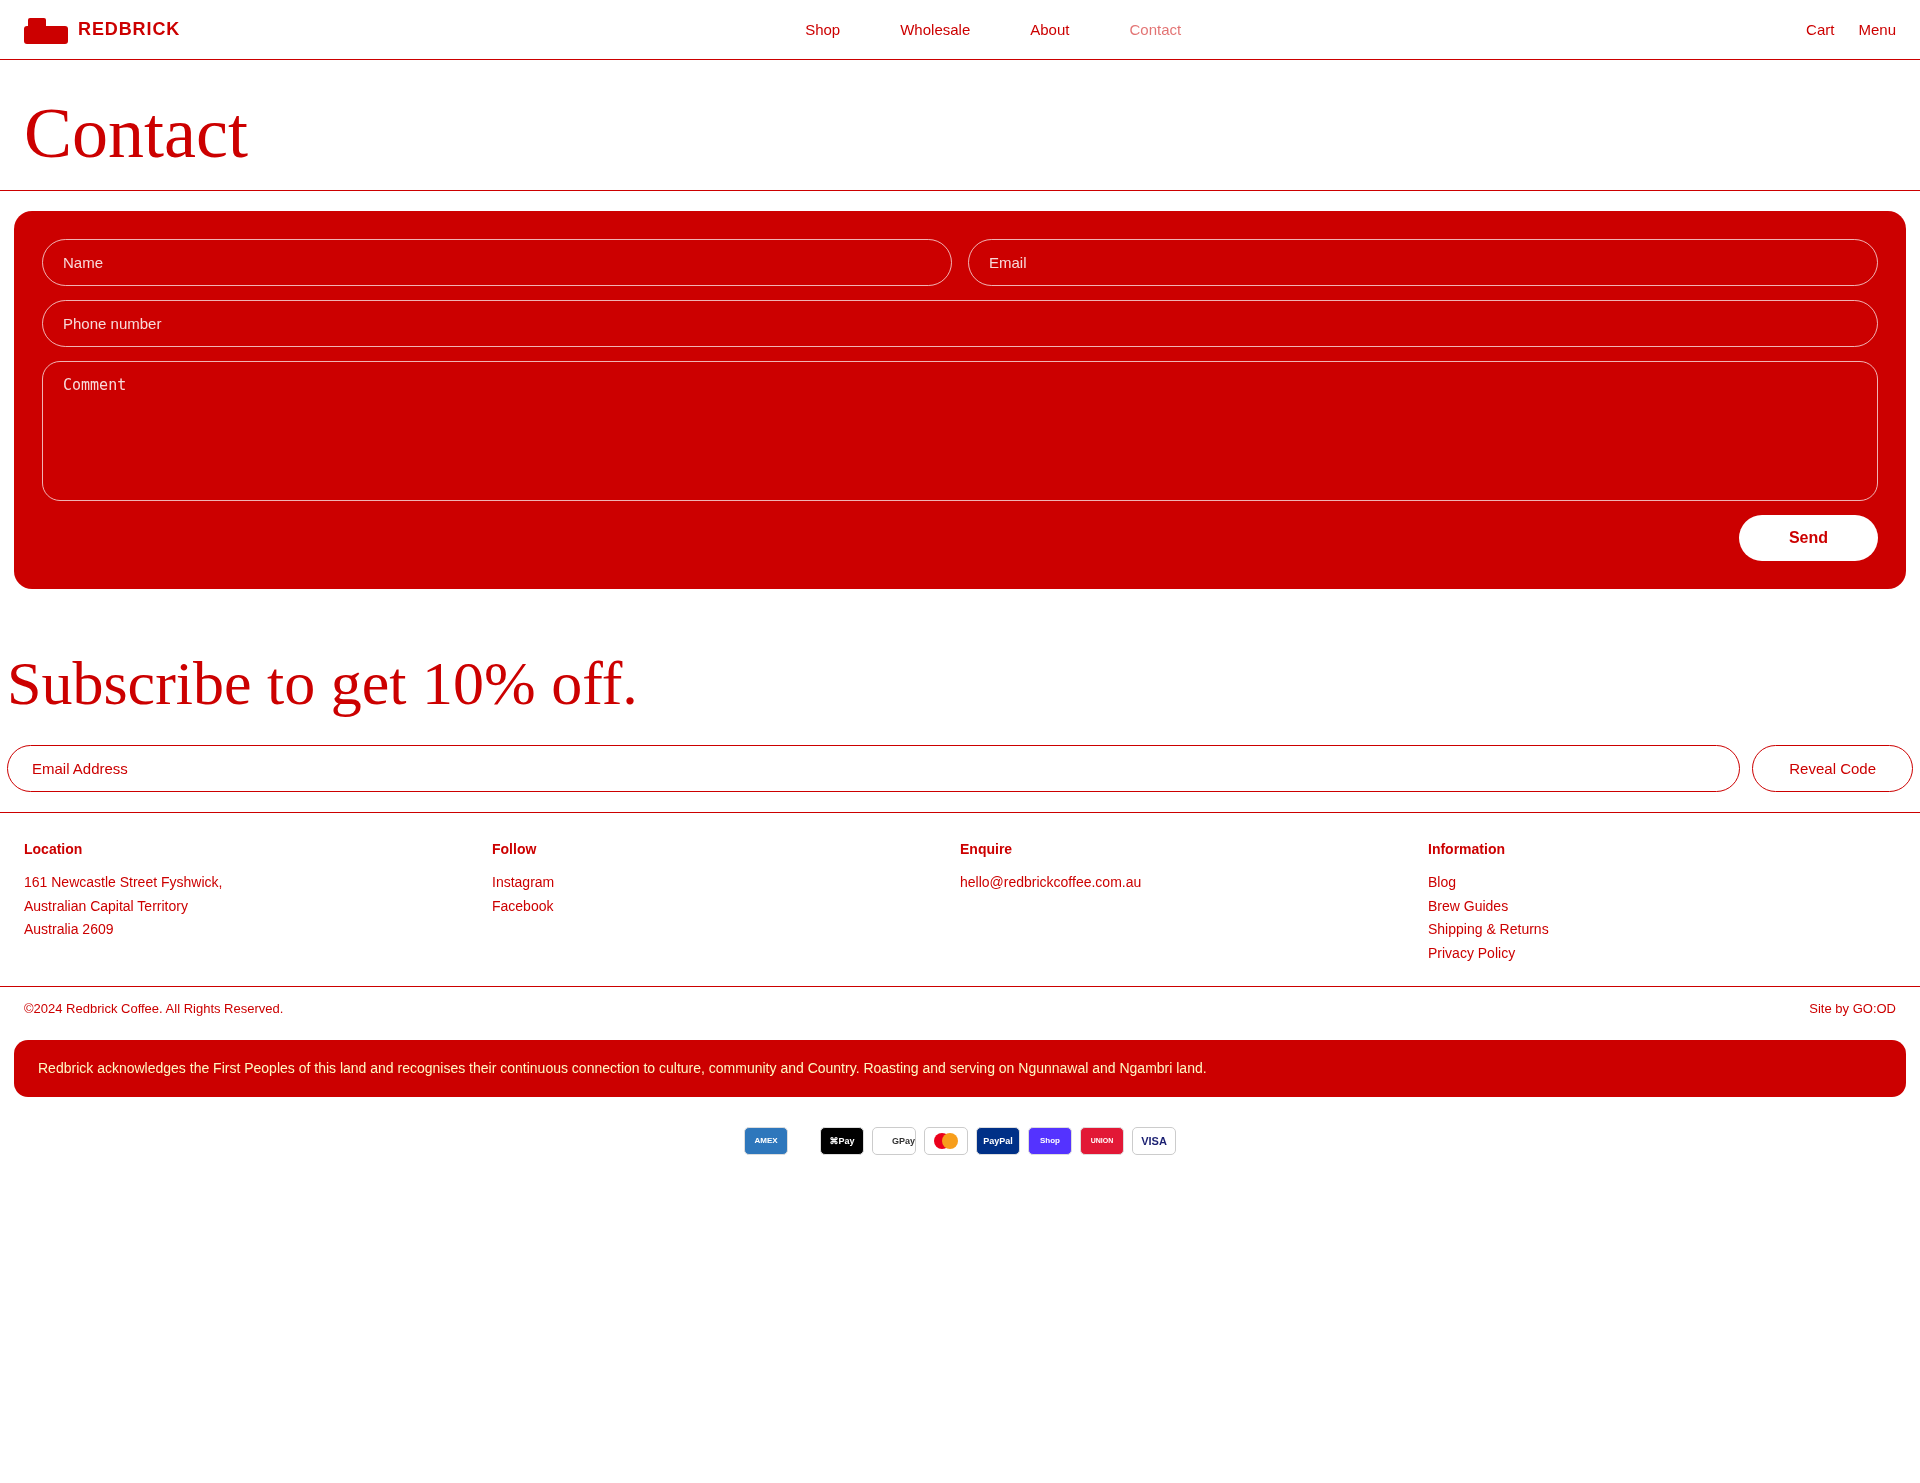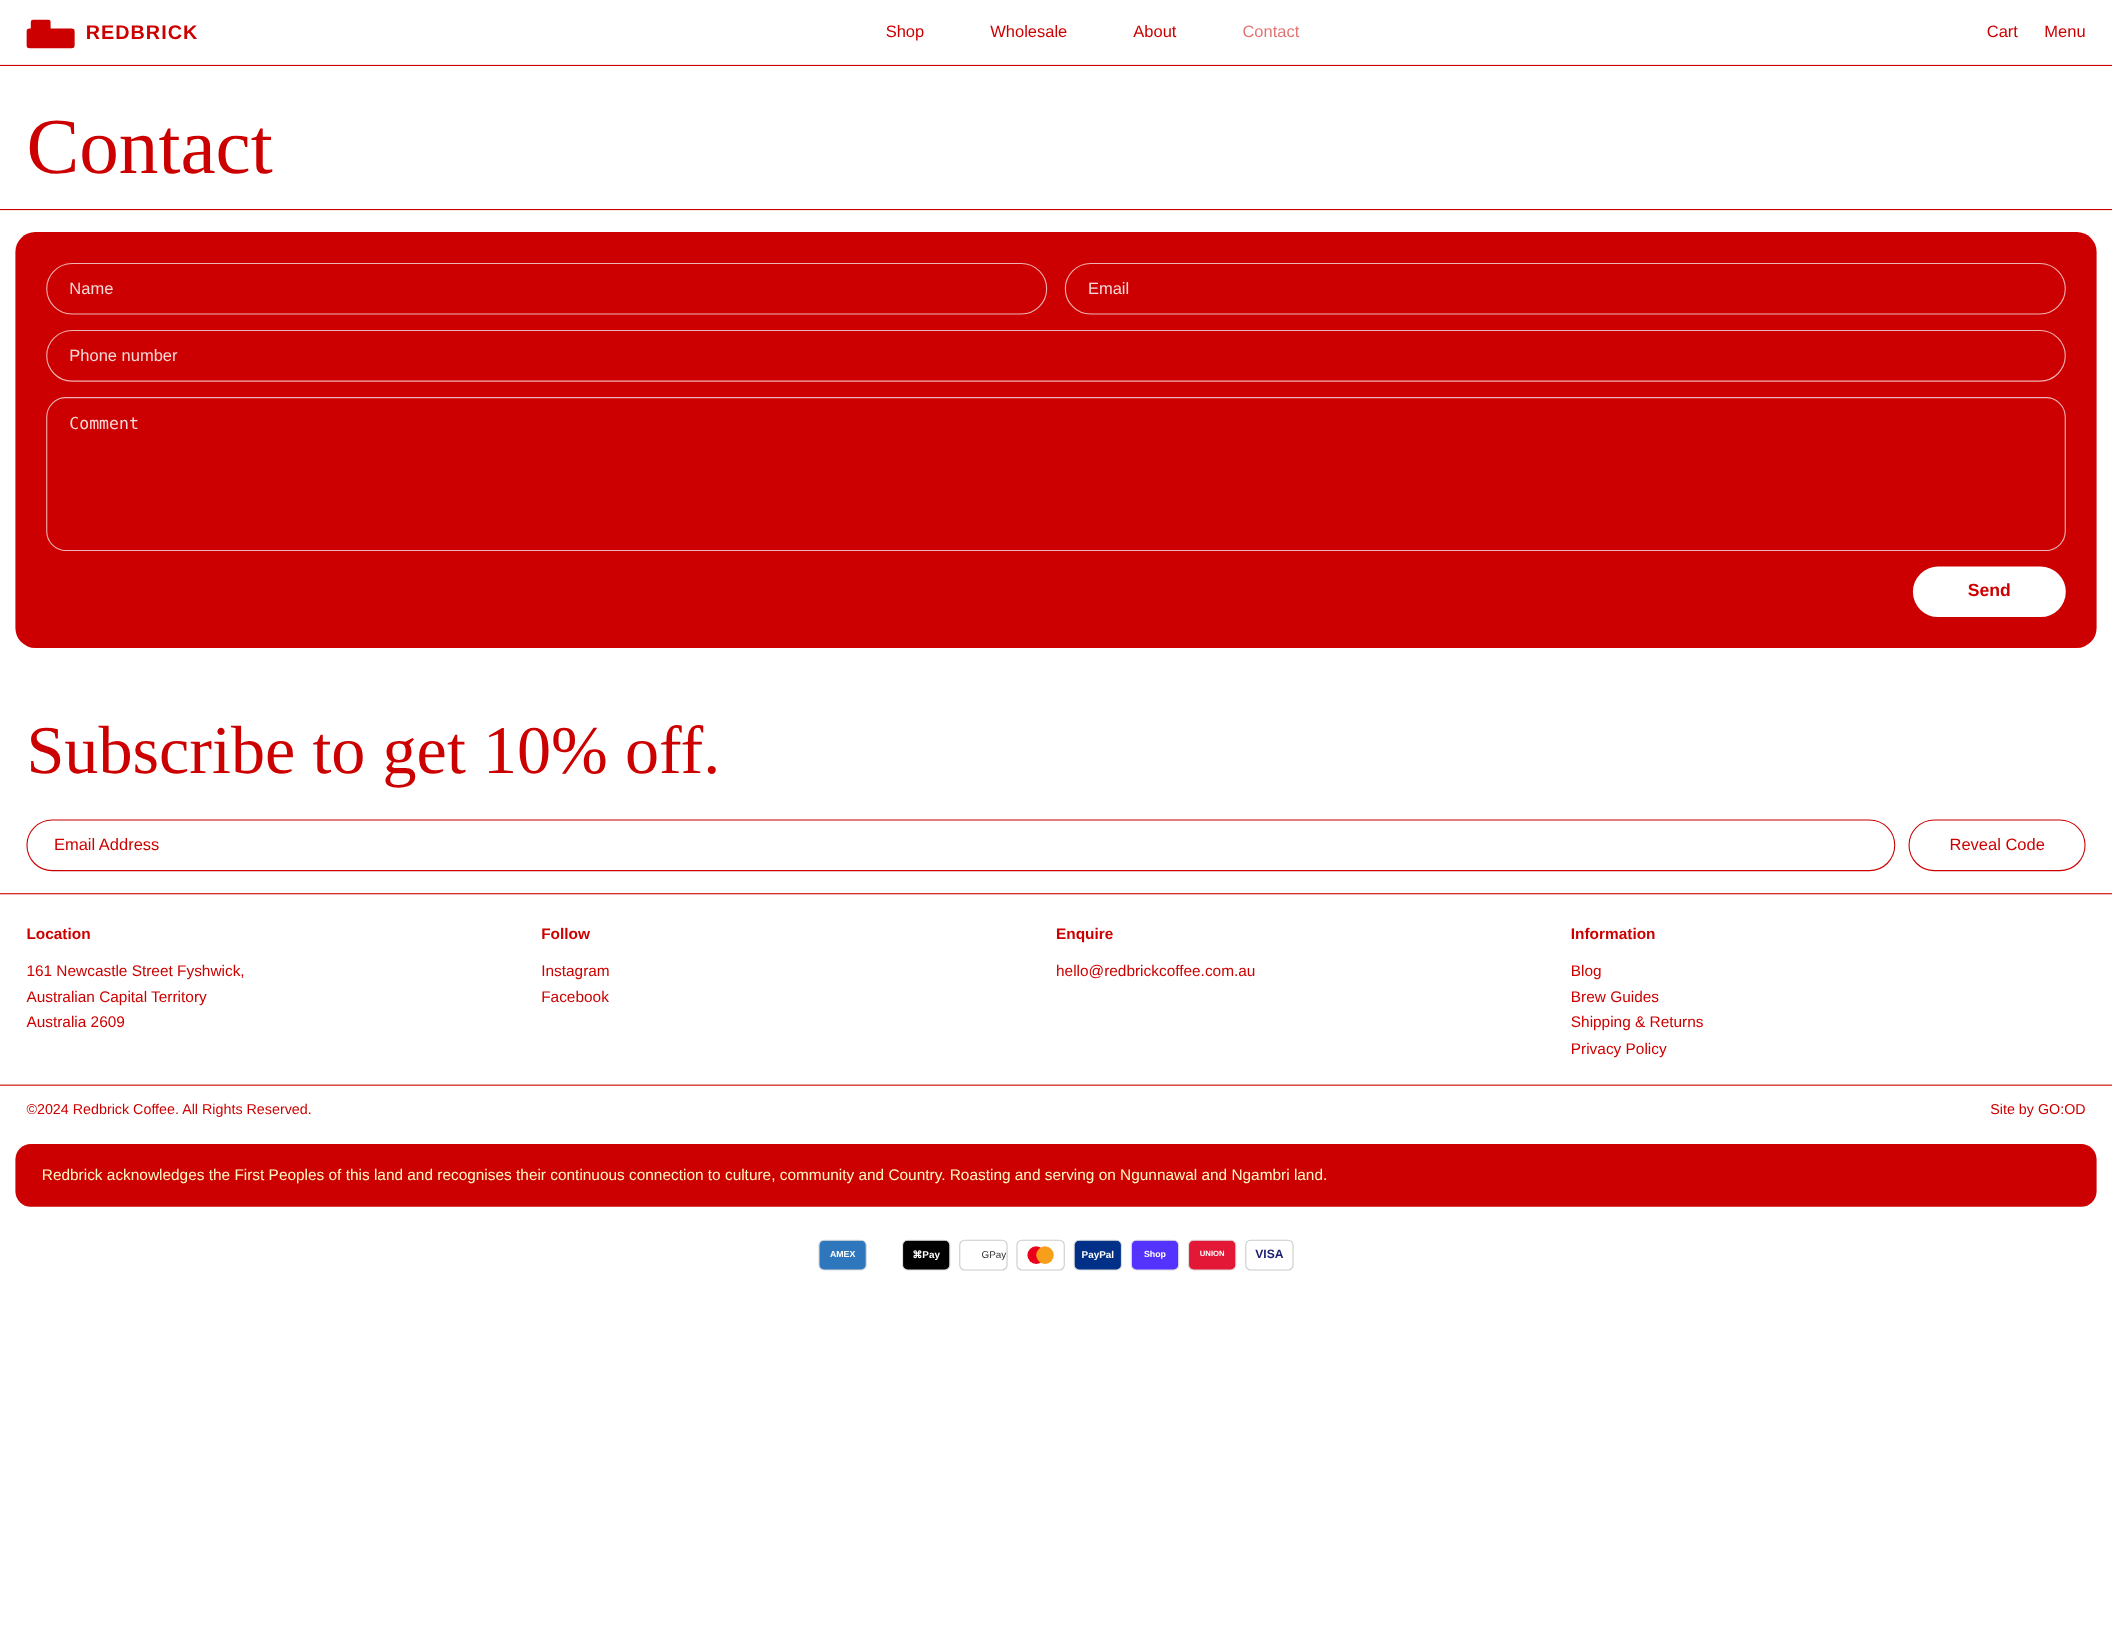--- a/index.html
+++ b/index.html
@@ -22,21 +22,21 @@
     .contact-form-section { background: #cc0000; margin: 20px 14px; border-radius: 18px; padding: 28px 28px 28px 28px; }
     .form-row { display: flex; gap: 16px; margin-bottom: 14px; }
     .form-input { background: transparent; border: 1.5px solid rgba(255,255,255,0.7); border-radius: 50px; padding: 14px 20px; font-size: 15px; color: #fff; width: 100%; outline: none; }
     .form-input::placeholder { color: rgba(255,255,255,0.85); }
     .form-textarea { background: transparent; border: 1.5px solid rgba(255,255,255,0.7); border-radius: 18px; padding: 14px 20px; font-size: 15px; color: #fff; width: 100%; outline: none; height: 140px; resize: none; display: block; margin-bottom: 14px; }
     .form-textarea::placeholder { color: rgba(255,255,255,0.85); }
     .form-footer { display: flex; justify-content: flex-end; }
     .send-btn { background: #fff; color: #cc0000; border: none; border-radius: 50px; padding: 14px 50px; font-size: 16px; cursor: pointer; font-weight: 700; }
 
     
-    .subscribe-section { padding: 40px 24px 20px; border-bottom: 1.5px solid #cc0000; }
+    .subscribe-section { padding: 40px 7px 20px; border-bottom: 1.5px solid #cc0000; }
     .subscribe-title { font-size: 62px; font-weight: 400; color: #cc0000; font-family: Georgia, 'Times New Roman', serif; margin-bottom: 28px; line-height: 1.1; }
     .subscribe-row { display: flex; gap: 12px; align-items: center; }
     .subscribe-input { flex: 1; border: 1.5px solid #cc0000; border-radius: 50px; padding: 14px 24px; font-size: 15px; color: #cc0000; outline: none; background: #fff; }
     .subscribe-input::placeholder { color: #cc0000; }
     .reveal-btn { border: 1.5px solid #cc0000; border-radius: 50px; padding: 14px 36px; font-size: 15px; color: #cc0000; background: #fff; cursor: pointer; white-space: nowrap; }
 
     
     .footer-columns { display: flex; padding: 28px 24px 20px; gap: 0; border-bottom: 1.5px solid #cc0000; }
     .footer-col { flex: 1; }
     .footer-col-head { font-size: 14px; font-weight: 600; color: #cc0000; margin-bottom: 14px; }
@@ -144,21 +144,21 @@
     <span class="footer-site">Site by GO:OD</span>
   </div>
 
   <div class="acknowledgement">
     <span>Redbrick acknowledges the First Peoples of this land and recognises their continuous connection to culture, community and Country. Roasting and serving on Ngunnawal and Ngambri land.</span>
   </div>
 
   <div class="payment-icons">
     <div class="payment-icon amex">AMEX</div>
     <div class="payment-icon apple" style="font-size:9px;">⌘Pay</div>
-    <div class="payment-icon gpay" style="font-size:9px;font-weight:400;color:#333;padding-left:19px;">GPay</div>
+    <div class="payment-icon gpay" style="font-size:9px;font-weight:700;color:#333;padding-left:19px;">GPay</div>
     <div class="payment-icon mc">
       <div class="mc-circles">
           <div class="mc-left"></div>
           <div class="mc-right"></div>
         </div>
     </div>
     <div class="payment-icon pp" style="font-size:9px;color:#fff;">PayPal</div>
     <div class="payment-icon shop" style="font-size:8px;color:#fff;">Shop</div>
     <div class="payment-icon union" style="font-size:7px;color:#fff;">UNION</div>
     <div class="payment-icon visa">VISA</div>

